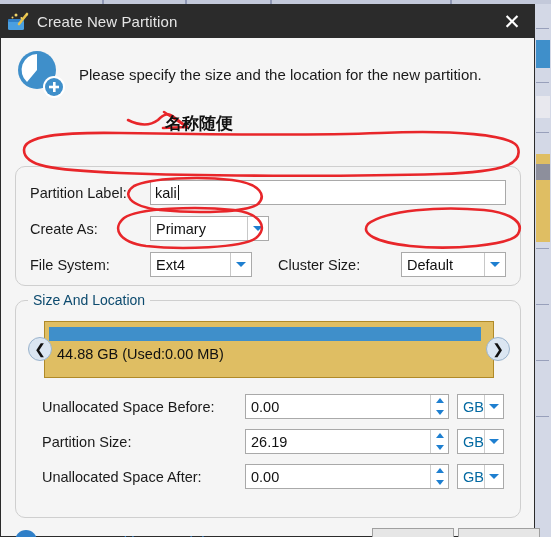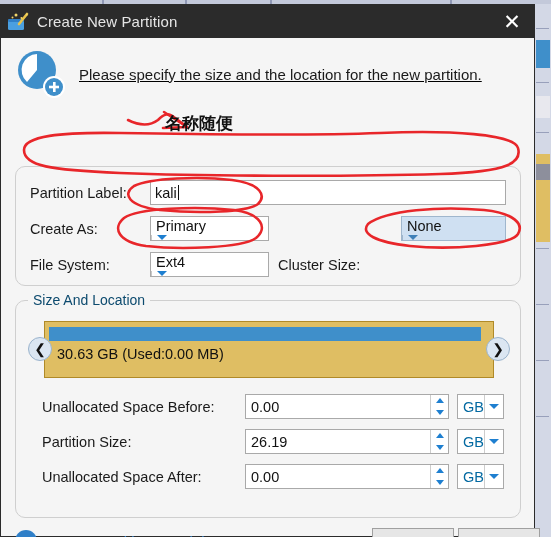--- a/index.html
+++ b/index.html
@@ -105,21 +105,20 @@
     background: #f5f5f5;
   }
 
   
   .header-row {
     display: flex;
     align-items: center;
     padding: 10px 0 0 14px;
     height: 62px;
     box-sizing: border-box;
-    text-decoration: underline;
   }
   .pie-icon {
     width: 52px; height: 52px;
     position: relative;
     flex: none;
   }
   .header-text {
     font-size: 15px;
     color: #1a1a1a;
     margin-left: 12px;
@@ -179,21 +178,20 @@
   .combo {
     position: absolute;
     box-sizing: border-box;
     border: 1px solid #aaaaaa;
     background: #ffffff;
     display: flex;
     align-items: stretch;
     font-size: 14.5px;
     color: #111111;
     cursor: pointer;
-    flex-direction: column;
   }
   .combo .val {
     flex: 1;
     display: flex;
     align-items: center;
     padding-left: 5px;
     white-space: nowrap;
     overflow: hidden;
   }
   .combo .arrowbox {
@@ -473,51 +471,51 @@
         </div>
 
         <div class="field-label" style="left:14px; top:54px;">Create As:</div>
         <div class="combo" style="left:134px; top:49px; width:119px; height:25px;">
           <div class="val">Primary</div>
           <div class="arrowbox">
               <i class="dn-arrow"></i>
             </div>
         </div>
 
-        <div class="combo disabled" style="left:385px; top:49px; width:105px; height:25px;">
-          <div class="val">None</div>
-          <div class="arrowbox">
-              <i class="dn-arrow muted"></i>
-            </div>
-        </div>
 
         <div class="field-label" style="left:14px; top:90px;">File System:</div>
-        <div class="combo" style="left:134px; top:85px; width:119px; height:25px;">
+        <div class="combo" style="left:134px; top:85px; width:102px; height:25px;">
           <div class="val">Ext4</div>
           <div class="arrowbox">
               <i class="dn-arrow"></i>
             </div>
         </div>
 
         <div class="field-label" style="left:262px; top:90px;">Cluster Size:</div>
+        <div class="combo" style="left:385px; top:85px; width:105px; height:25px;">
+          <div class="val">Default</div>
+          <div class="arrowbox">
+              <i class="dn-arrow"></i>
+            </div>
+        </div>
       </div>
 
       <div class="groupbox" id="gb-size">
         <div class="legend">Size And Location</div>
 
         <div class="sizebar-wrap">
           <div class="nav-circle" id="nav-left">
             <span class="nav-chev">❮</span>
           </div>
           <div class="nav-circle" id="nav-right">
             <span class="nav-chev">❯</span>
           </div>
           <div class="partition-block">
             <div class="partition-used"></div>
-            <div class="partition-caption">30.63 GB (Used:0.00 MB)</div>
+            <div class="partition-caption">44.88 GB (Used:0.00 MB)</div>
           </div>
         </div>
 
         <div class="field-label" style="left:26px; top:98px;">Unallocated Space Before:</div>
         <div class="spin-input" style="left:229px; top:93px; width:204px;">
           <div class="sval">0.00</div>
           <div class="spin-btns">
             <div class="spin-btn">
                 <i class="up-arrow"></i>
               </div>

